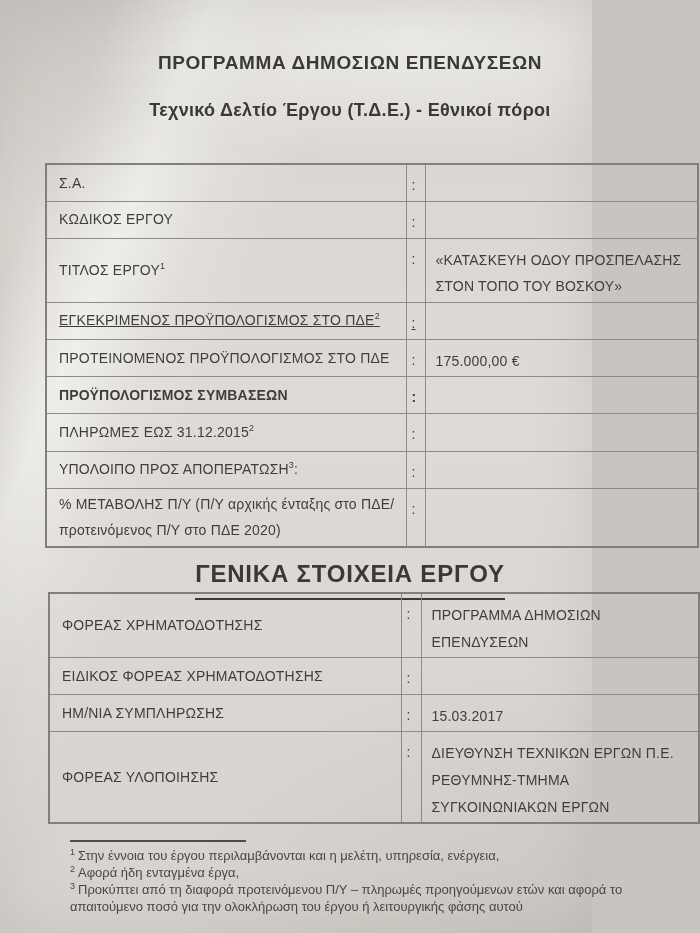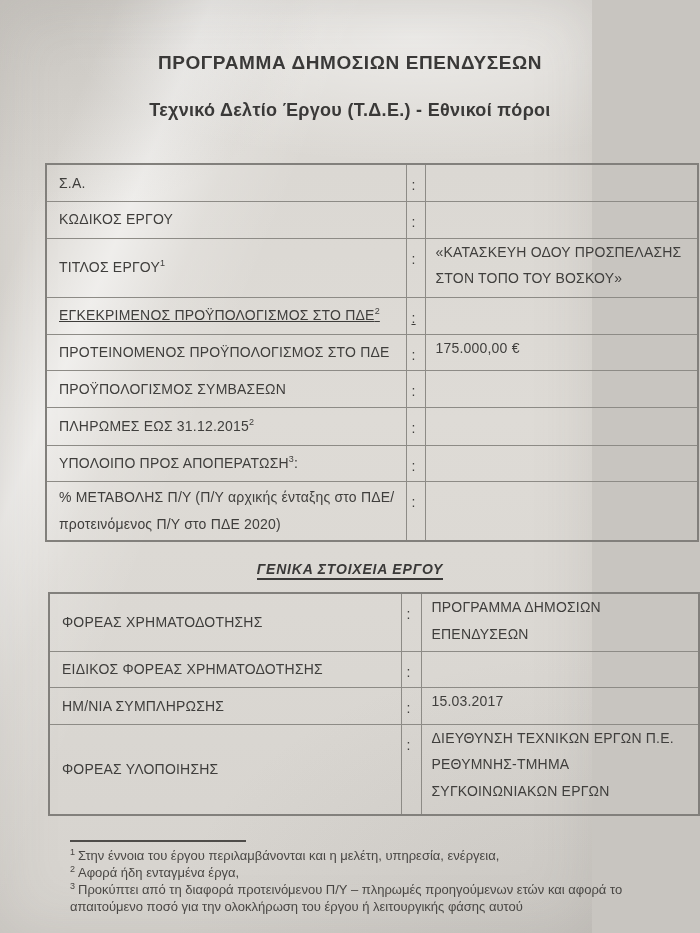--- a/index.html
+++ b/index.html
@@ -48,40 +48,39 @@
     overflow:hidden;
   }
   table.form{border:2px solid #82807c;}
   table.form td.colon{
     vertical-align:top;
     padding:7px 2px 2px 5px;
     text-align:left;
   }
   table.form td.value{
     vertical-align:top;
-    padding:0 6px 2px 10px;
+    padding:8px 6px 2px 10px;
   }
   #table1{left:45px;top:163px;width:652px;}
   #table1 col.c-label{width:360px;}
   #table1 col.c-colon{width:19px;}
   #table1 col.c-value{width:273px;}
   #table2{left:48px;top:592px;width:650px;}
   #table2 col.c-label{width:352px;}
   #table2 col.c-colon{width:20px;}
   #table2 col.c-value{width:278px;}
   sup.fnref{font-size:9px;vertical-align:super;line-height:0;}
   .section-heading{
     position:absolute;top:560px;left:0;width:700px;text-align:center;
   }
   .section-heading span{
     display:inline-block;
-    font-size:14px;font-weight:bold;letter-spacing:0.8px;color:#3a3938;
+    font-size:24px;font-weight:bold;letter-spacing:0.8px;color:#3a3938;
     border-bottom:2px solid #3a3938;
-    padding-bottom:1px;
-    font-style:italic;
+    padding-bottom:10px;
   }
   .footnotes{
     position:absolute;left:70px;top:840px;width:588px;
     font-size:13px;color:#494744;line-height:1.32;
   }
   .fn-sep{
     width:176px;height:0;
     border-top:2px solid #4e4c49;
     margin:0 0 5px 0;
   }
@@ -120,21 +119,21 @@
     <tr style="height:37px;text-decoration:underline;">
       <td><span>ΕΓΚΕΚΡΙΜΕΝΟΣ ΠΡΟΫΠΟΛΟΓΙΣΜΟΣ ΣΤΟ ΠΔΕ</span><sup class="fnref">2</sup></td>
       <td class="colon">:</td>
       <td class="value"></td>
     </tr>
     <tr style="height:34px;">
       <td><span>ΠΡΟΤΕΙΝΟΜΕΝΟΣ ΠΡΟΫΠΟΛΟΓΙΣΜΟΣ ΣΤΟ ΠΔΕ</span></td>
       <td class="colon">:</td>
       <td class="value">175.000,00 €</td>
     </tr>
-    <tr style="height:33px;">
+    <tr style="height:33px;font-weight:bold;">
       <td><span>ΠΡΟΫΠΟΛΟΓΙΣΜΟΣ ΣΥΜΒΑΣΕΩΝ</span></td>
       <td class="colon">:</td>
       <td class="value"></td>
     </tr>
     <tr style="height:38px;">
       <td><span>ΠΛΗΡΩΜΕΣ ΕΩΣ 31.12.2015</span><sup class="fnref">2</sup></td>
       <td class="colon">:</td>
       <td class="value"></td>
     </tr>
     <tr style="height:36px;">

